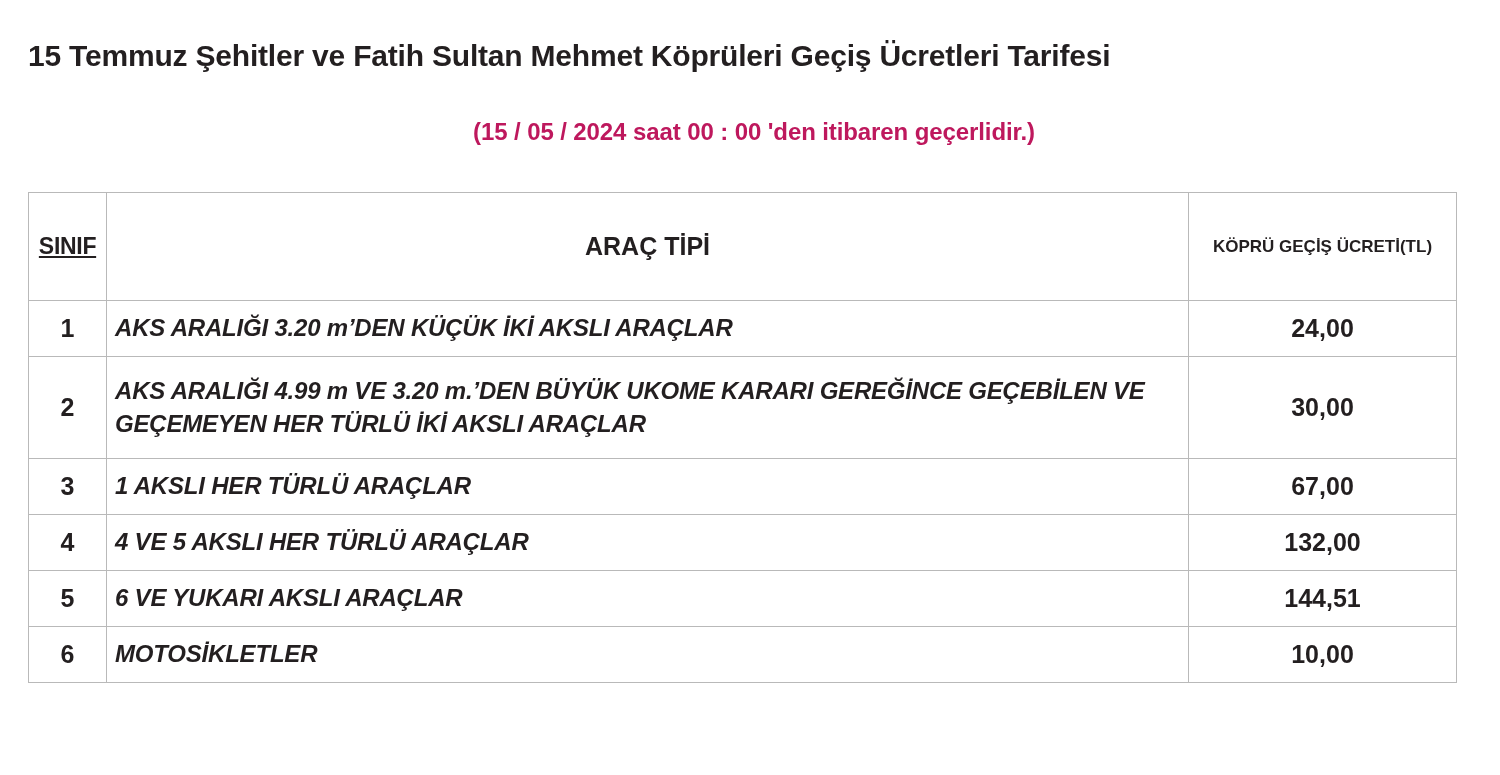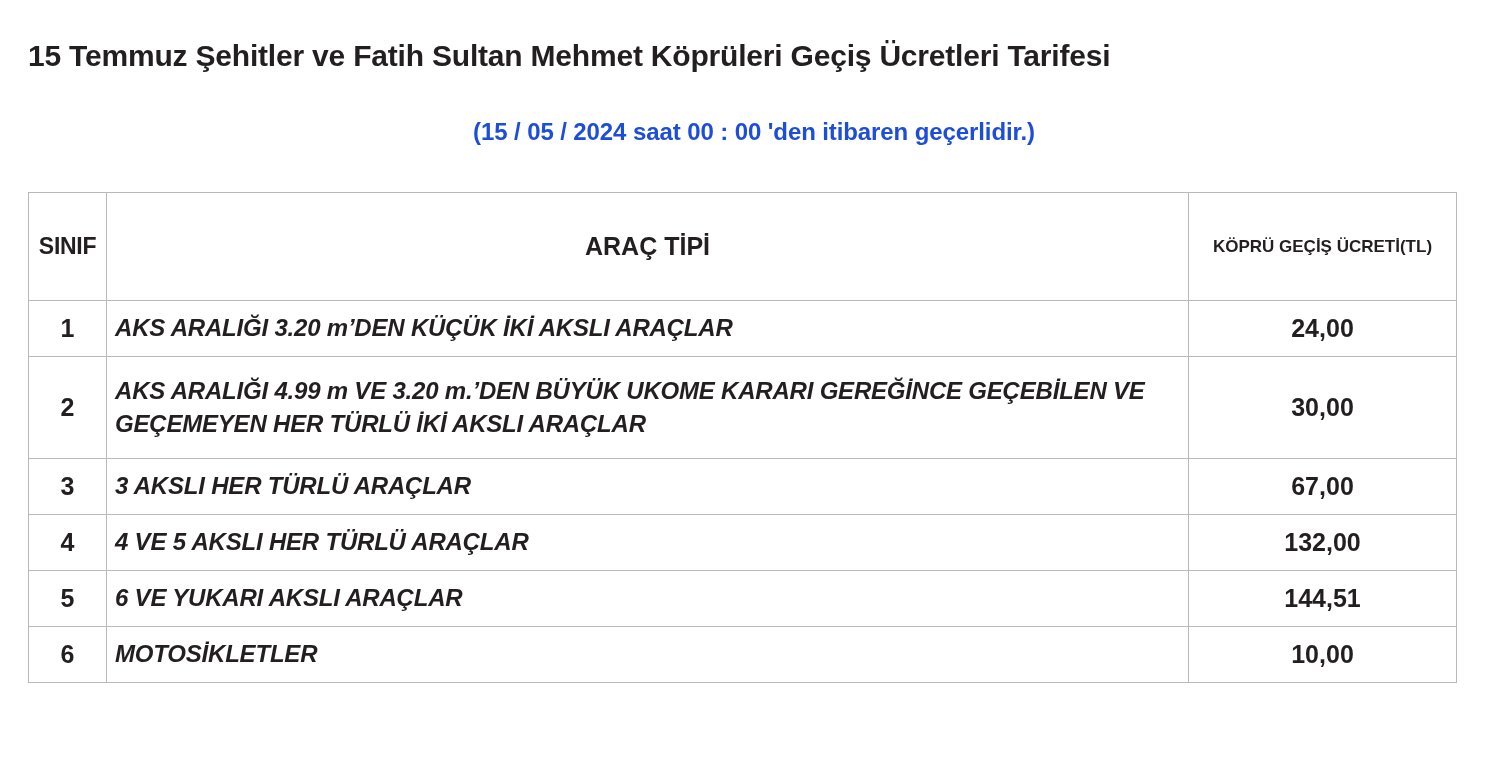--- a/index.html
+++ b/index.html
@@ -29,21 +29,21 @@
     letter-spacing: -0.2px;
     color: #231f20;
     line-height: 1.2;
   }
   .doc-subtitle {
     margin: 0;
     padding: 44px 0 0 8px;
     text-align: center;
     font-size: 24px;
     font-weight: bold;
-    color: #1d4ed8;
+    color: #be185d;
     letter-spacing: -0.1px;
   }
   .table-wrap {
     padding: 46px 40px 0 28px;
   }
   table.tariff {
     border-collapse: collapse;
     width: 1428px;
     table-layout: fixed;
   }
@@ -62,20 +62,21 @@
     font-weight: bold;
     text-align: center;
     padding: 6px 4px;
     height: 108px;
     box-sizing: border-box;
     line-height: 1.25;
   }
   thead th.h-class {
     font-size: 23px;
     letter-spacing: -0.3px;
+    text-decoration: underline;
   }
   thead th.h-price {
     font-size: 17px;
     line-height: 1.4;
   }
   tbody td.cell-class {
     text-align: center;
     font-size: 25px;
     font-weight: bold;
     padding: 4px 2px;
@@ -128,21 +129,21 @@
           <td class="cell-type">AKS ARALIĞI 3.20 m’DEN KÜÇÜK İKİ AKSLI ARAÇLAR</td>
           <td class="cell-price">24,00</td>
         </tr>
         <tr class="row-tall">
           <td class="cell-class">2</td>
           <td class="cell-type">AKS ARALIĞI 4.99 m VE 3.20 m.’DEN BÜYÜK UKOME KARARI GEREĞİNCE GEÇEBİLEN VE GEÇEMEYEN HER TÜRLÜ İKİ AKSLI ARAÇLAR</td>
           <td class="cell-price">30,00</td>
         </tr>
         <tr>
           <td class="cell-class">3</td>
-          <td class="cell-type">3 AKSLI HER TÜRLÜ ARAÇLAR</td>
+          <td class="cell-type">1 AKSLI HER TÜRLÜ ARAÇLAR</td>
           <td class="cell-price">67,00</td>
         </tr>
         <tr>
           <td class="cell-class">4</td>
           <td class="cell-type">4 VE 5 AKSLI HER TÜRLÜ ARAÇLAR</td>
           <td class="cell-price">132,00</td>
         </tr>
         <tr>
           <td class="cell-class">5</td>
           <td class="cell-type">6 VE YUKARI AKSLI ARAÇLAR</td>

